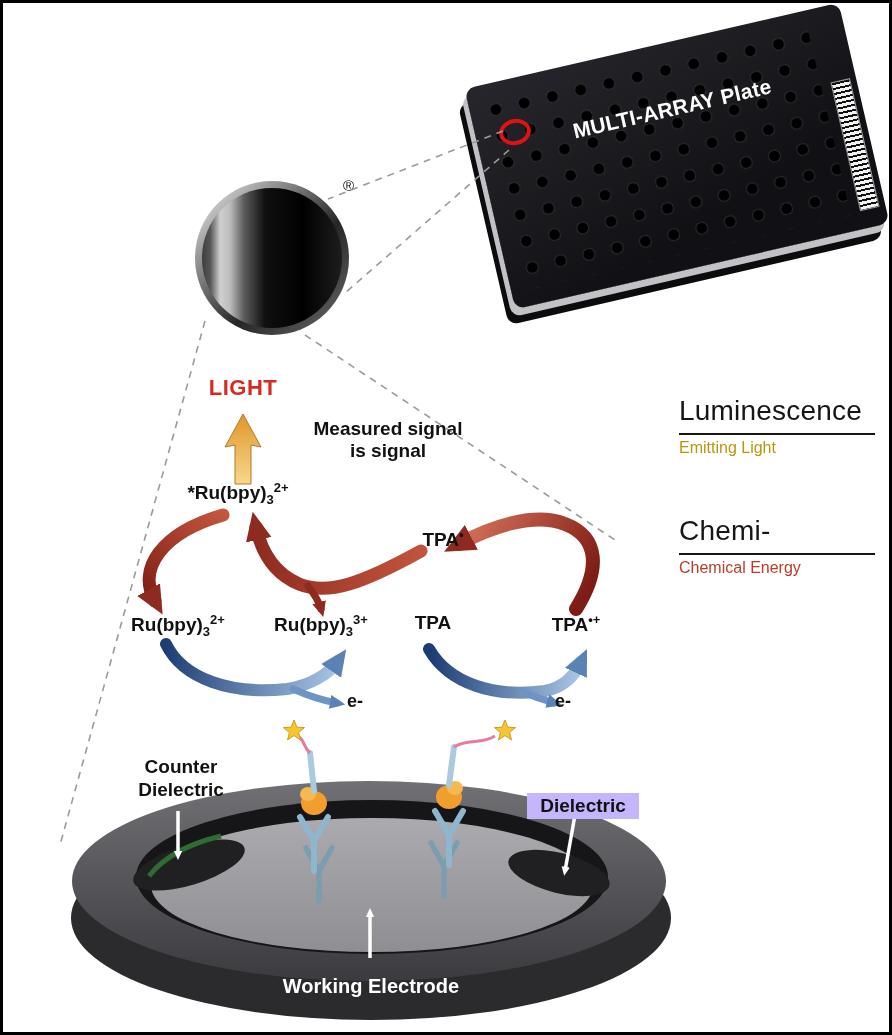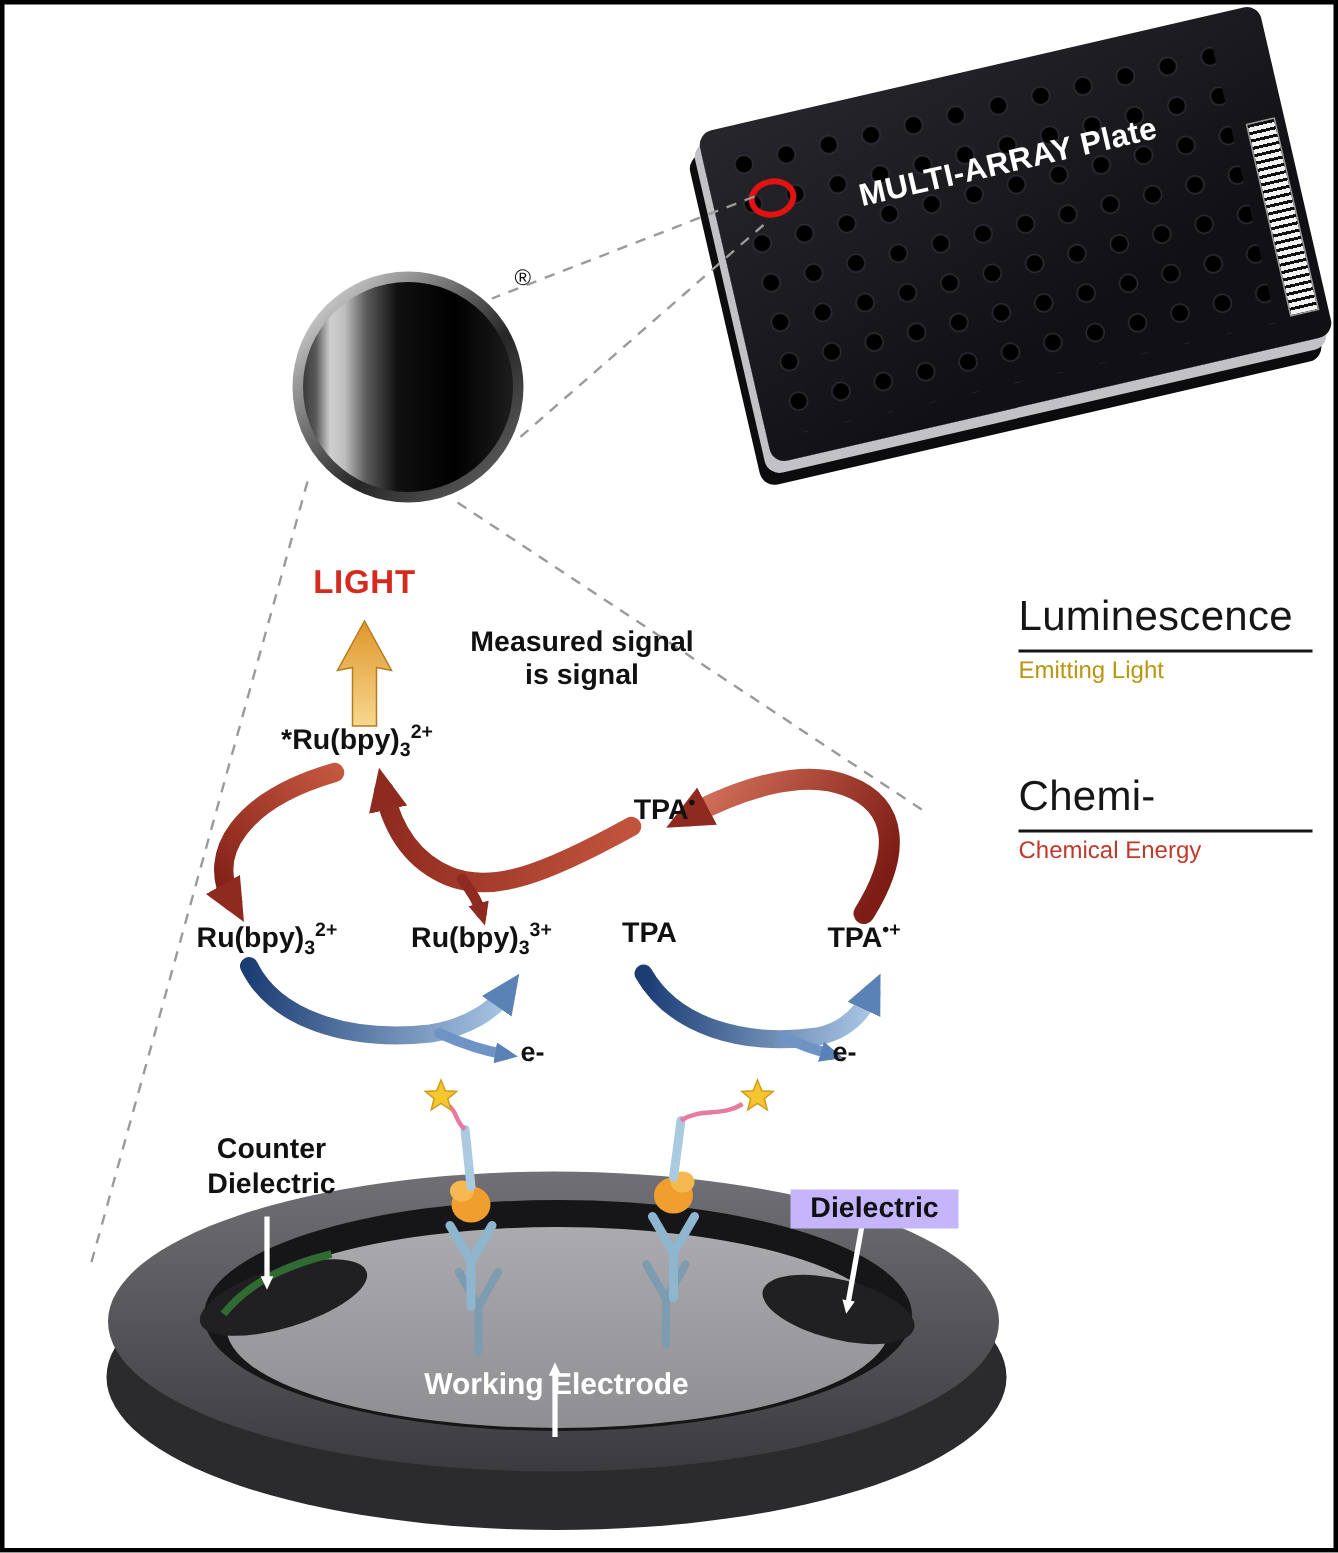--- a/index.html
+++ b/index.html
@@ -47,21 +47,21 @@
            border-bottom:2px solid #161616; padding-bottom:6px; }
   .legend-title { font-size:28px; color:#161616; font-weight:normal; letter-spacing:.2px; }
   .legend-sub { position:absolute; left:0; top:100%; margin-top:6px; font-size:16px; white-space:nowrap; }
   .sub-gold { color:#b8960f; }
   .sub-red  { color:#c03a2b; }
   .sub-blue { color:#19688f; }
 
   .counter-label { left:118px; top:752px; width:120px; text-align:center; line-height:23px; }
   .dielectric-label { left:524px; top:779px; width:112px; text-align:center;
            background:#c4b5fd; padding:2px 0;margin-top:11px; }
-  .working-label { left:268px; top:909px; width:200px; text-align:center; color:#fff; font-size:20px; }
+  .working-label { left:268px; top:972px; width:200px; text-align:center; color:#fff; font-size:20px; }
 </style>
 </head>
 <body>
 
 <div class="stage">
 
   <div class="plate">
     <div class="plate-label">MULTI-ARRAY Plate</div>
     <div class="barcode"></div>
   </div>

